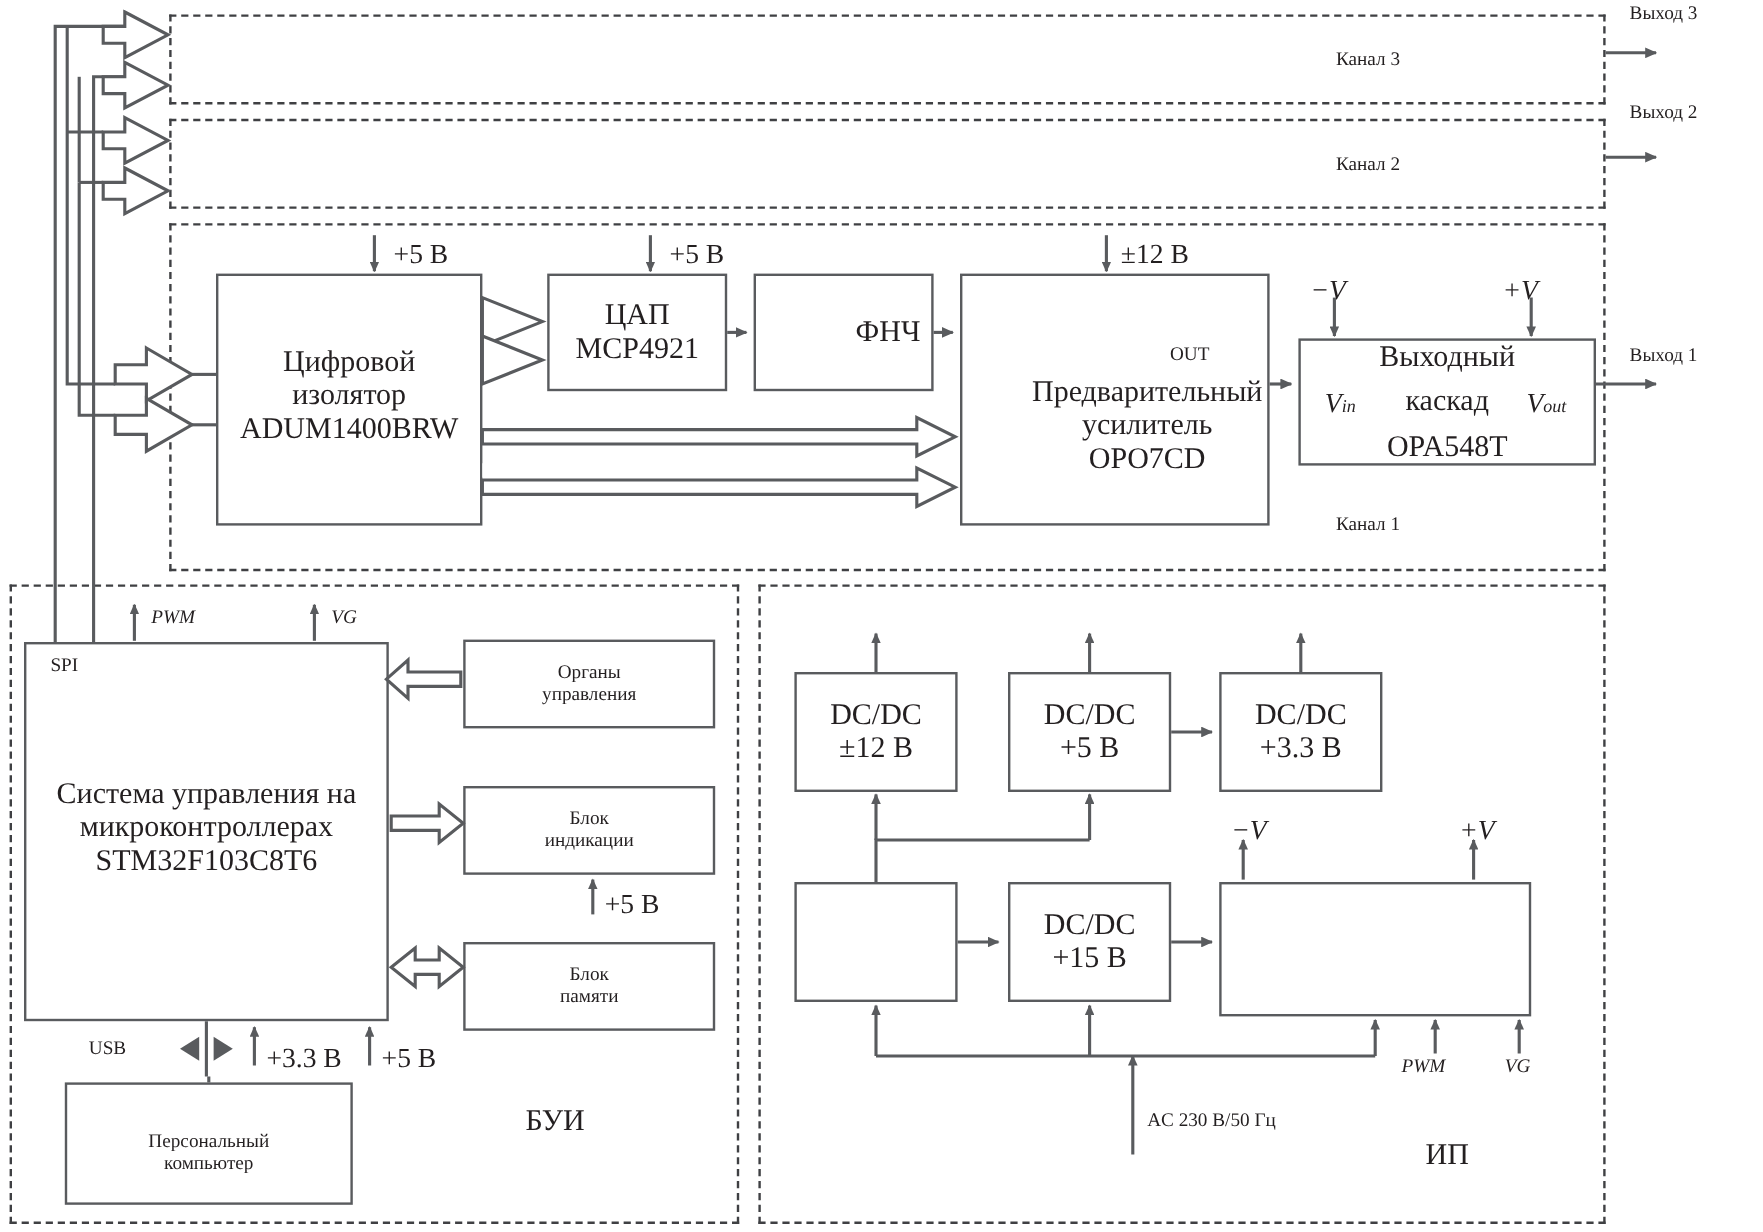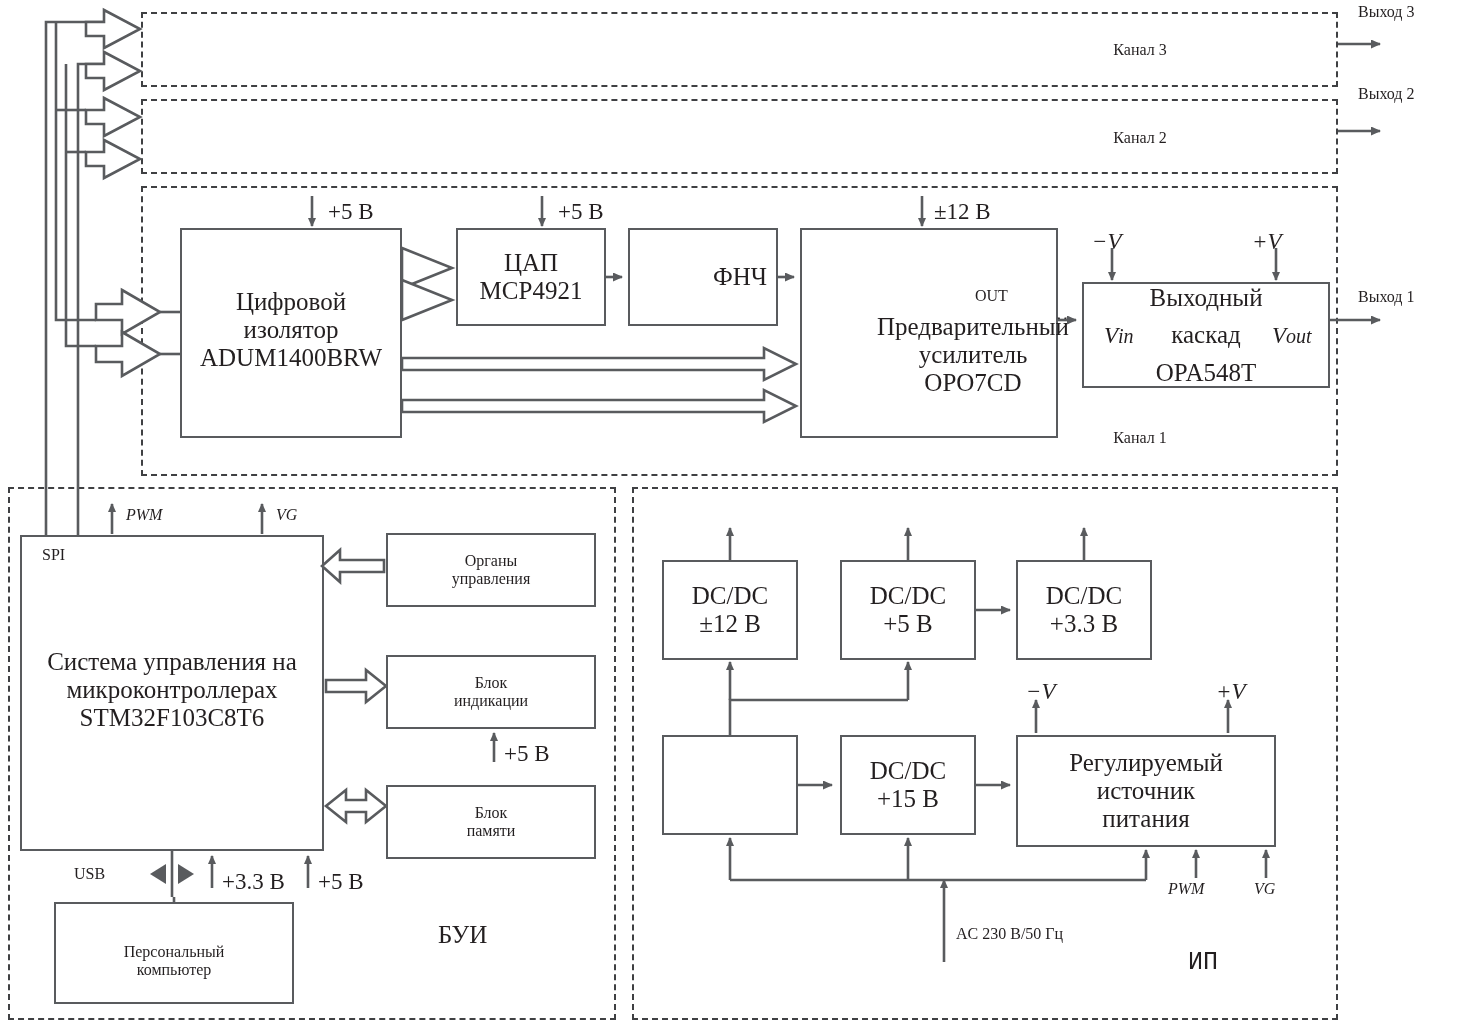--- a/index.html
+++ b/index.html
@@ -7,21 +7,21 @@
   #canvas{position:relative;width:1469px;height:1027px;overflow:hidden;}
   .box{position:absolute;border:2.5px solid #595b5e;background:#fff;box-sizing:border-box;}
   .dashed{position:absolute;border:2.5px dashed #3f4043;background:transparent;box-sizing:border-box;}
   .lbl{position:absolute;white-space:pre;line-height:1.18;}
   .ctr{position:absolute;display:flex;align-items:center;justify-content:center;text-align:center;box-sizing:border-box;font-family:Liberation Serif, serif;}
   .it{font-style:italic;}
   svg.ov{position:absolute;left:0;top:0;width:1469px;height:1027px;overflow:visible;}
   .t23{font-size:23px;}
   .t24{font-size:16px;}
   .t25{font-size:25px;}
-  .sub{font-size:20px;font-style:italic;}
+  .sub{font-size:15px;font-style:italic;}
 </style>
 </head>
 <body>
 
 <div id="canvas">
 
   <div class="dashed" style="left:141px;top:12px;width:1197px;height:75px;"></div>
   <div class="dashed" style="left:141px;top:99px;width:1197px;height:75px;"></div>
   <div class="dashed" style="left:141px;top:186px;width:1197px;height:290px;"></div>
   <div class="dashed" style="left:8px;top:487px;width:608px;height:533px;"></div>
@@ -44,21 +44,21 @@
   <div class="ctr t25" style="left:456px;top:228px;width:150px;height:98px;white-space:pre-line;"><span>ЦАП
 MCP4921</span></div>
 
   <div class="box" style="left:628px;top:228px;width:150px;height:98px;"></div>
   <div class="ctr t25" style="left:628px;top:228px;width:150px;height:98px;margin-left:37px;">
       <span>ФНЧ</span>
     </div>
 
   <div class="box" style="left:800px;top:228px;width:258px;height:210px;"></div>
   <div class="lbl t24" style="left:975px;top:287px;">OUT</div>
-  <div class="ctr t25" style="left:844px;top:300px;width:258px;height:110px;white-space:pre-line;"><span>Предварительный
+  <div class="ctr t25" style="left:827px;top:300px;width:258px;height:110px;white-space:pre-line;"><span>Предварительный
 усилитель
 OPO7CD</span></div>
 
   <div class="box" style="left:1082px;top:282px;width:248px;height:106px;"></div>
   <div class="ctr t25" style="left:1082px;top:282px;width:248px;height:106px;white-space:pre-line;line-height:1.5;"><span>Выходный
 каскад
 OPA548T</span></div>
   <div class="lbl" style="left:1104px;top:322px;"><span class="it t23">V</span><span class="sub">in</span></div>
   <div class="lbl" style="left:1272px;top:322px;"><span class="it t23">V</span><span class="sub">out</span></div>
 
@@ -110,30 +110,27 @@
   <div class="ctr t25" style="left:1016px;top:560px;width:136px;height:100px;white-space:pre-line;"><span>DC/DC
 +3.3 В</span></div>
 
   <div class="box" style="left:662px;top:735px;width:136px;height:100px;"></div>
 
   <div class="box" style="left:840px;top:735px;width:136px;height:100px;"></div>
   <div class="ctr t25" style="left:840px;top:735px;width:136px;height:100px;white-space:pre-line;"><span>DC/DC
 +15 В</span></div>
 
   <div class="box" style="left:1016px;top:735px;width:260px;height:112px;"></div>
-  <div class="ctr t25" style="left:1016px;top:735px;width:260px;height:112px;white-space:pre-line;"><span>Регулируемый
-источник
-питания</span></div>
 
   <div class="lbl t24" style="left:956px;top:925px;">AC 230 В/50 Гц</div>
   <div class="lbl t23" style="left:1026px;top:678px;"><span class="it">−V</span></div>
   <div class="lbl t23" style="left:1216px;top:678px;"><span class="it">+V</span></div>
   <div class="lbl t24" style="left:1168px;top:880px;"><span class="it">PWM</span></div>
   <div class="lbl t24" style="left:1254px;top:880px;"><span class="it">VG</span></div>
-  <div class="lbl t25" style="left:1188px;top:948px;font-family:Liberation Mono, monospace;">ИП</div>
+  <div class="lbl t25" style="left:1188px;top:948px;">ИП</div>
 
   <svg class="ov" viewBox="0 0 1469 1027">
     <defs>
       <marker id="ah" markerWidth="10" markerHeight="9" refX="9" refY="4.5" orient="auto" markerUnits="userSpaceOnUse">
         <path d="M0,0 L10,4.5 L0,9 z" fill="#595b5e"></path>
       </marker>
       <marker id="ahs" markerWidth="9" markerHeight="8" refX="8" refY="4" orient="auto" markerUnits="userSpaceOnUse">
         <path d="M0,0 L9,4 L0,8 z" fill="#595b5e"></path>
       </marker>
     </defs>

